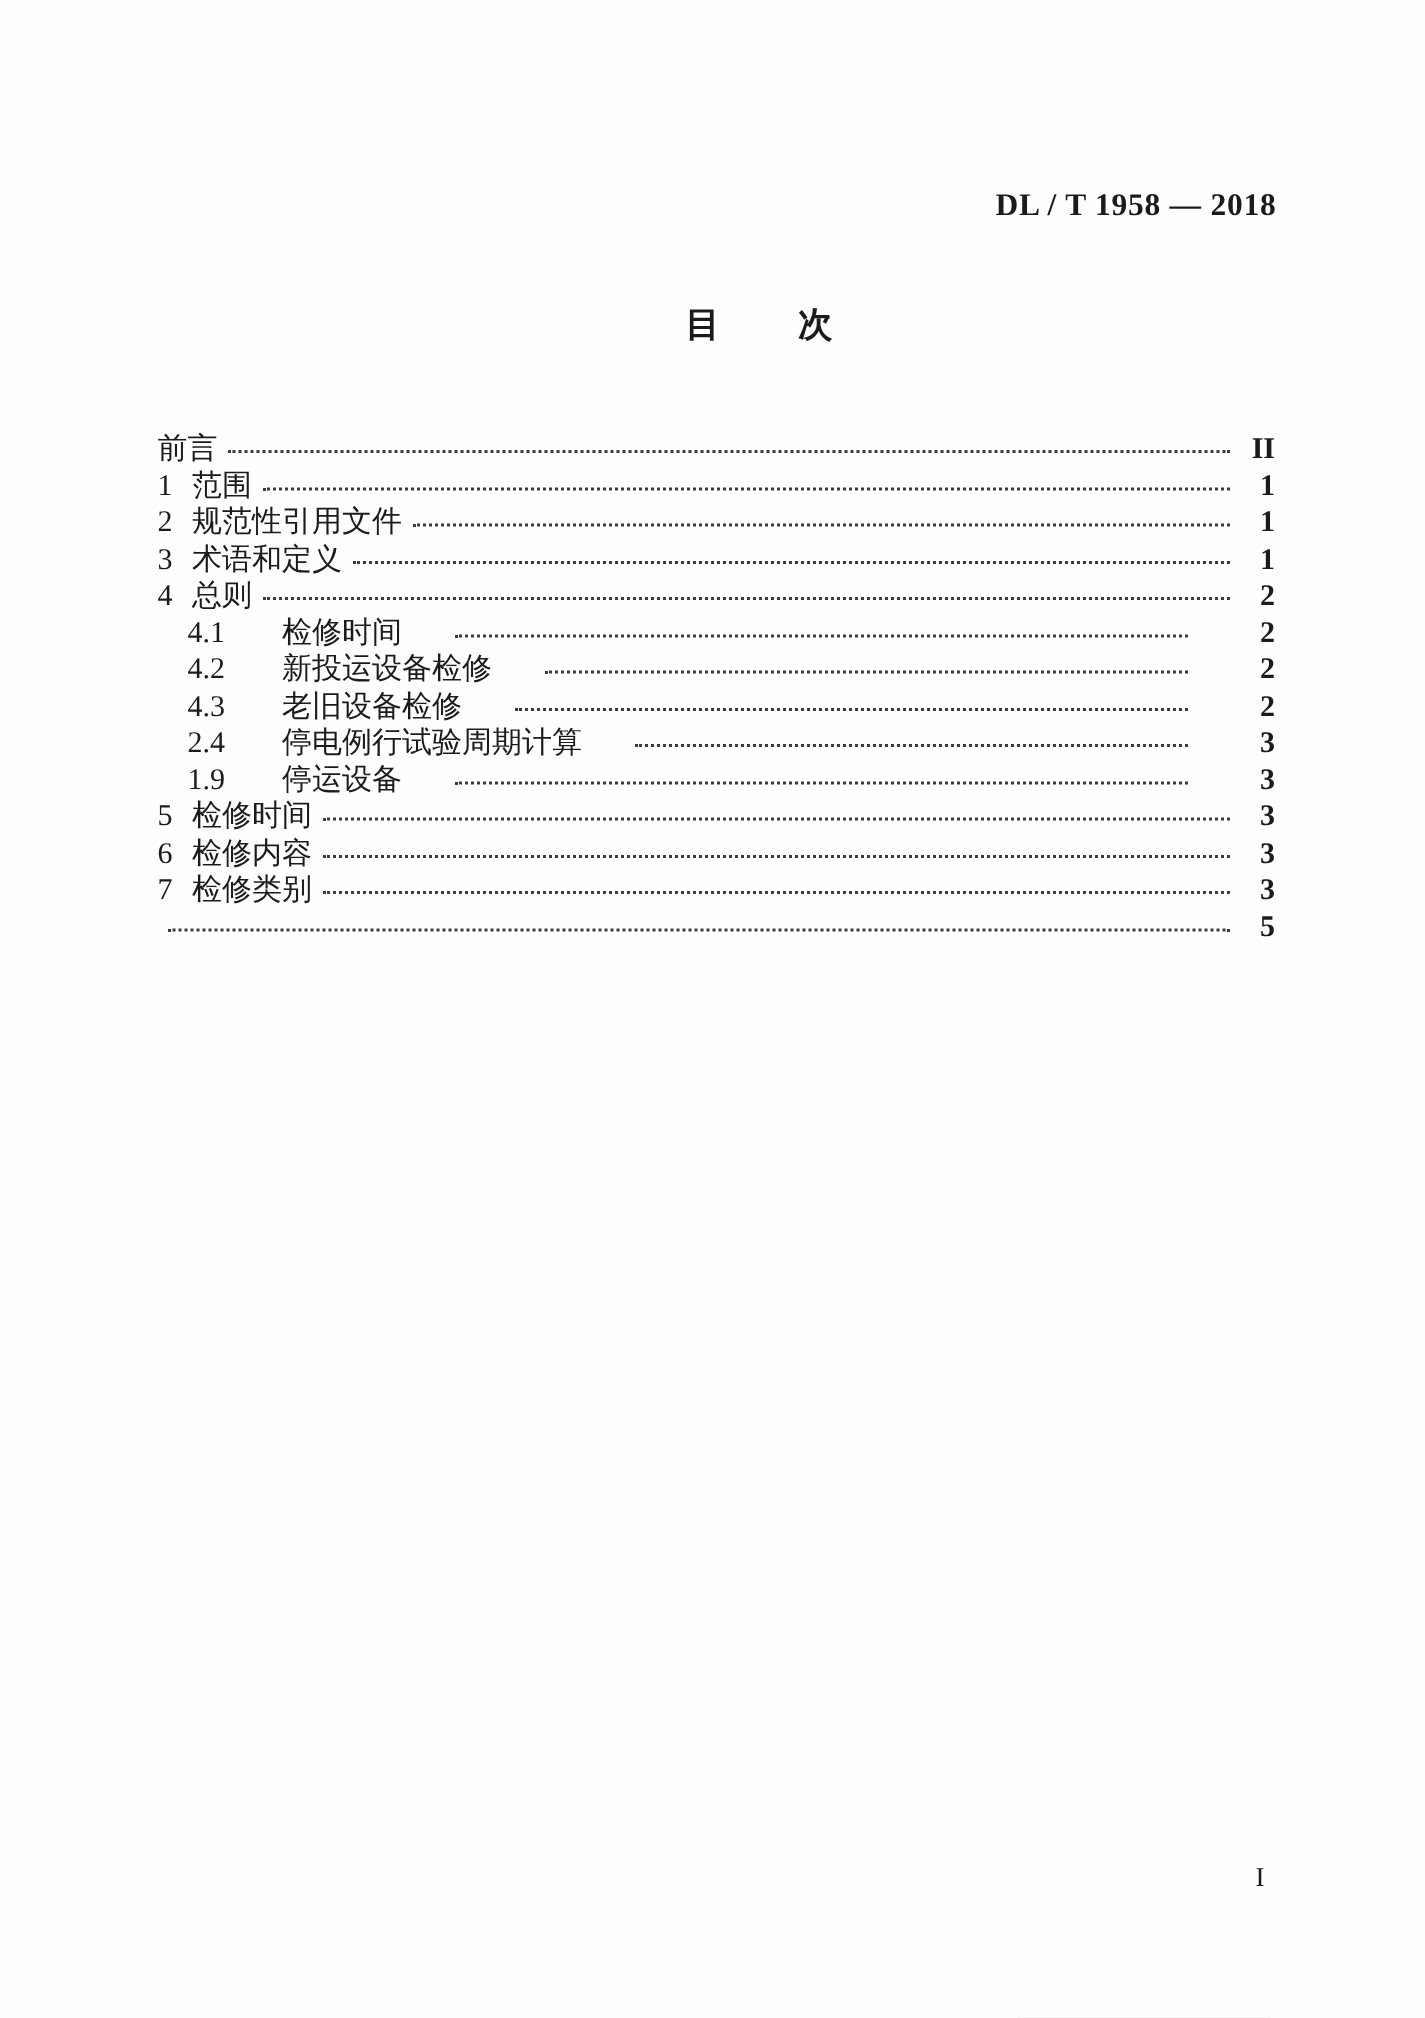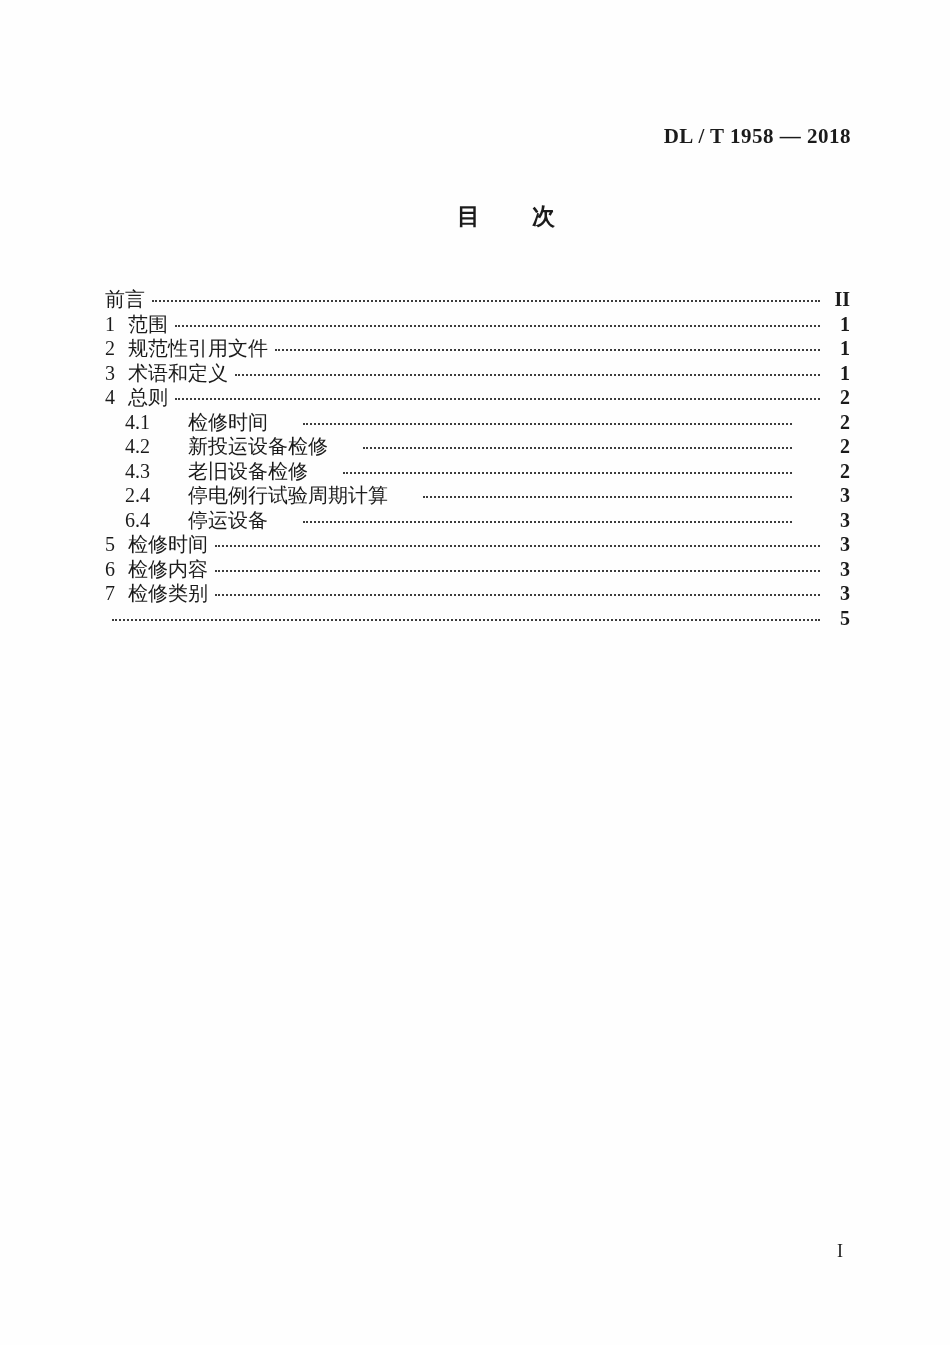--- a/index.html
+++ b/index.html
@@ -148,21 +148,21 @@
     <span class="leader"></span>
     <span class="toc-page">2</span>
   </div>
       <div class="toc-row level-1">
     <span class="toc-num">2.4</span>
     <span class="toc-label">停电例行试验周期计算</span>
     <span class="leader"></span>
     <span class="toc-page">3</span>
   </div>
       <div class="toc-row level-1">
-    <span class="toc-num">6.4</span>
+    <span class="toc-num">1.9</span>
     <span class="toc-label">停运设备</span>
     <span class="leader"></span>
     <span class="toc-page">3</span>
   </div>
       <div class="toc-row level-0">
     <span class="toc-num">5</span>
     <span class="toc-label">检修时间</span>
     <span class="leader"></span>
     <span class="toc-page">3</span>
   </div>

